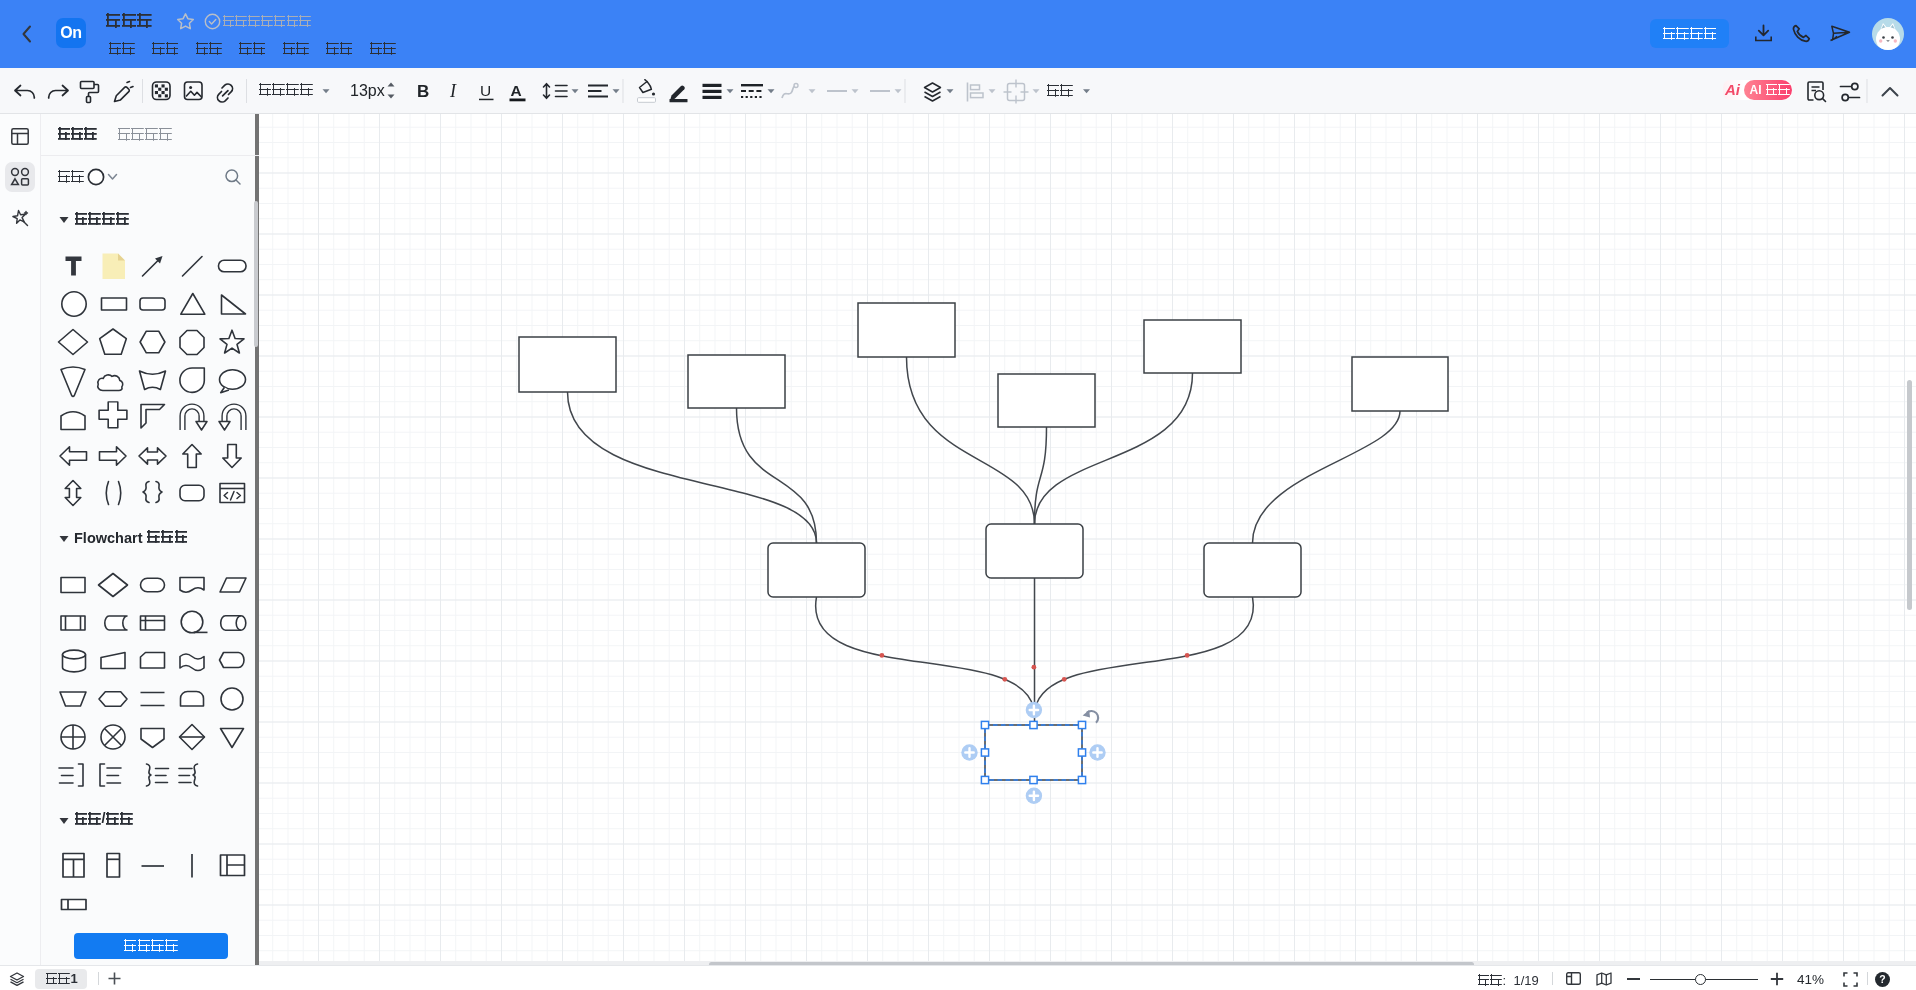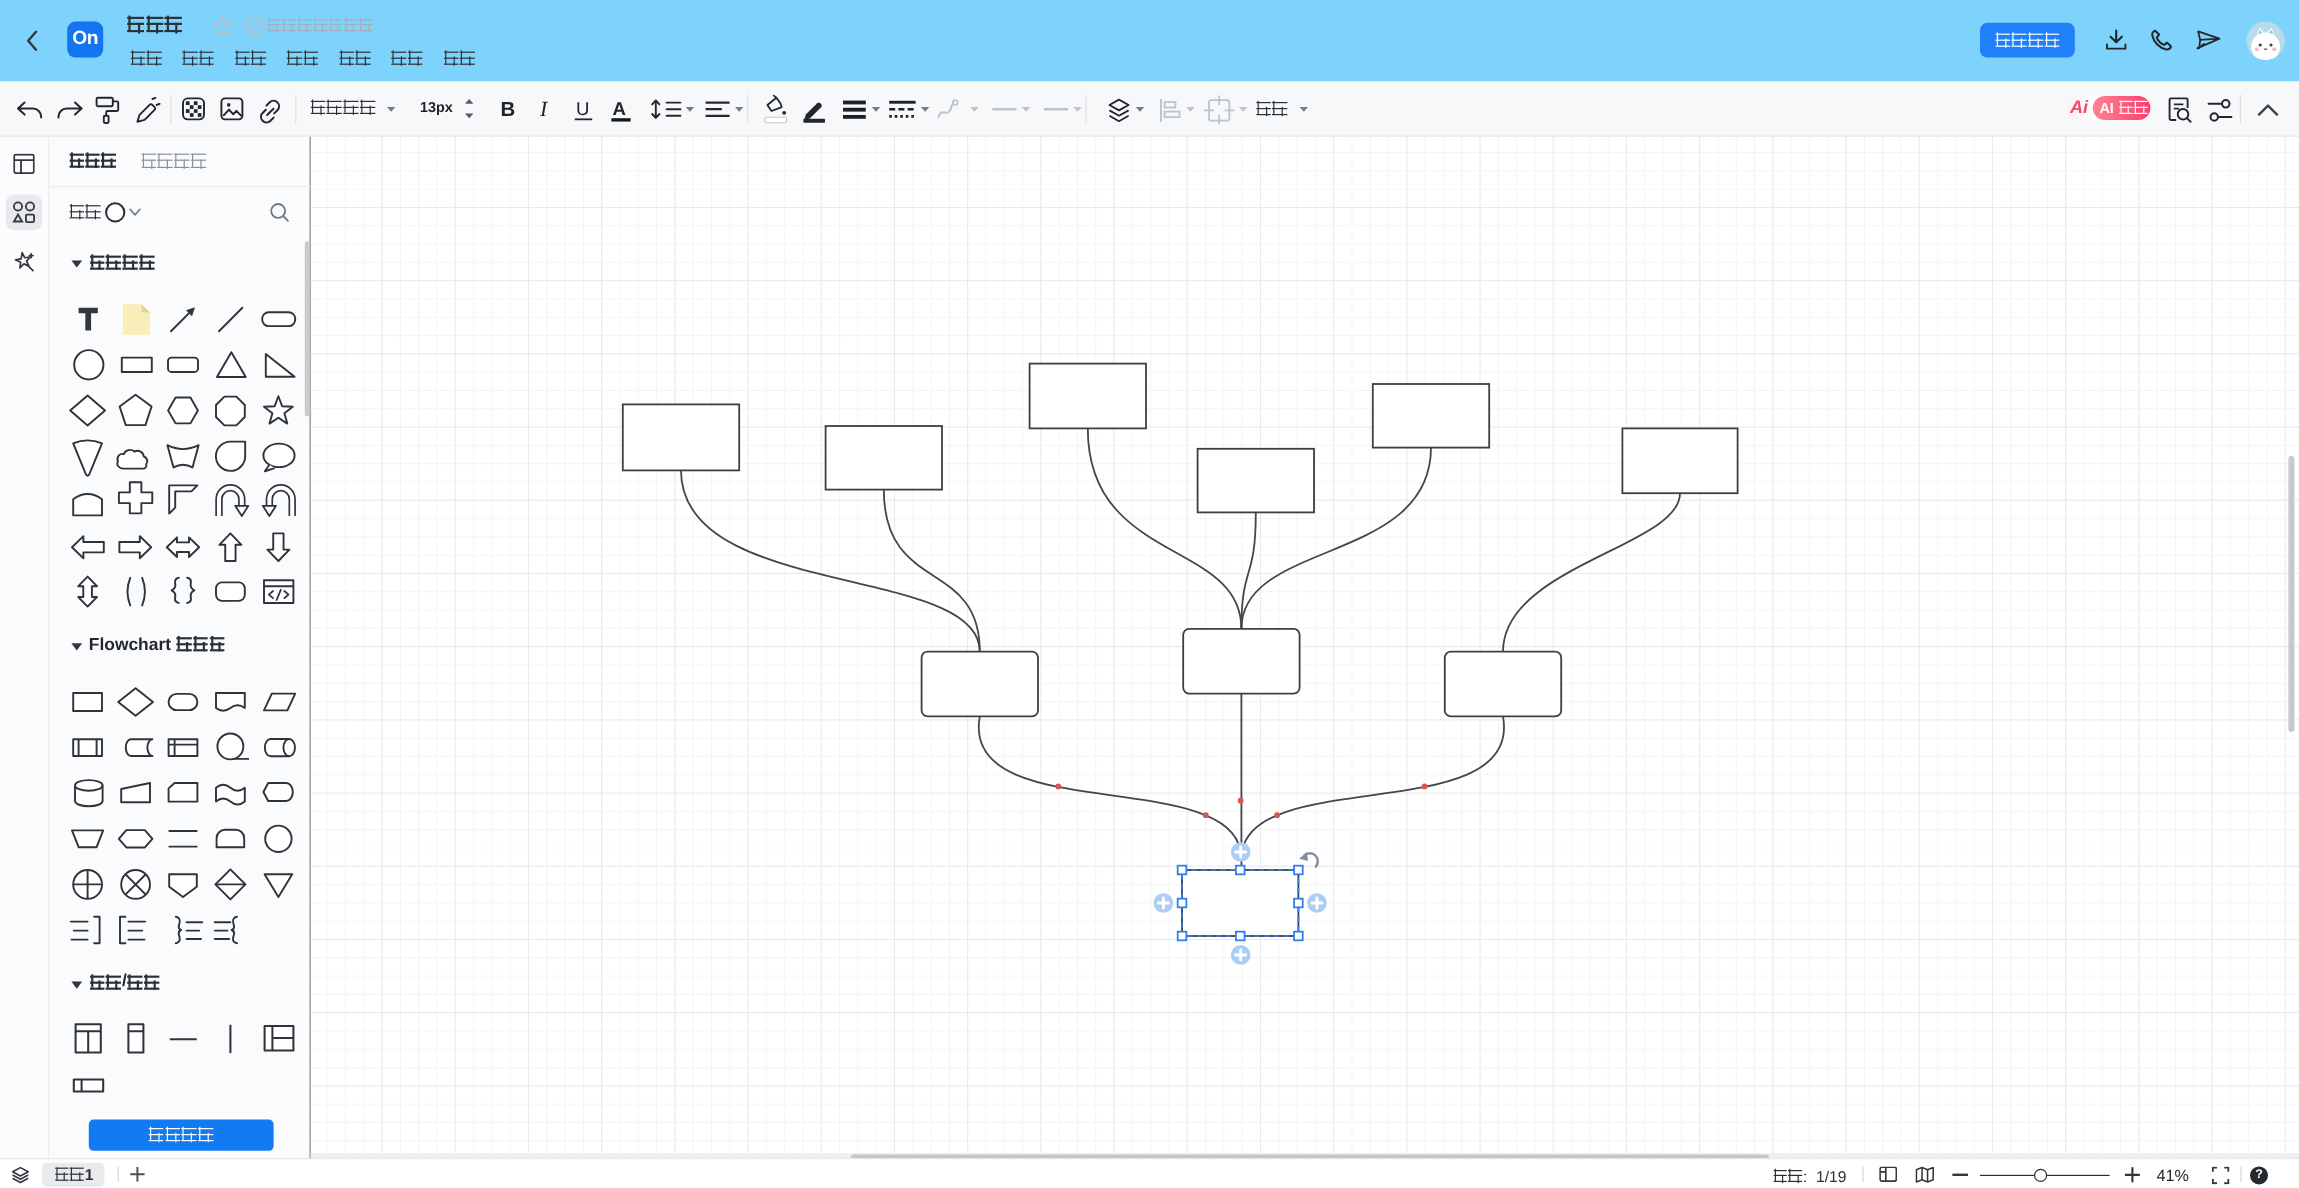--- a/index.html
+++ b/index.html
@@ -10,24 +10,24 @@
 background-position:50% 6%,50% 50%,50% 96%,10% 0%,72% 100%;
 background-repeat:no-repeat}
 .s16{width:14.2px;height:14.5px;margin:0 .8px}
 .s14{width:12.6px;height:13px;margin:0 .6px}
 .s13{width:11.6px;height:12px;margin:0 .6px}
 .s15{width:12.4px;height:13.5px;margin:0 .5px}
 .bold{--t:1.8px}
 .grey{--c:#a9aeb6}
 .mgrey{--c:#8a9099}
 .white{--c:#fff}
-.topbar{position:absolute;left:0;top:0;width:1916px;height:68px;background:#7dd3fc}
+.topbar{position:absolute;left:0;top:0;width:1916px;height:68px;background:#3b82f6}
 .toolbar{position:absolute;left:0;top:68px;width:1916px;height:46px;background:#f7f8fa;border-bottom:1px solid #e2e4e7}
 .rail{position:absolute;left:0;top:114px;width:41px;height:851px;background:#fbfcfd;border-right:1px solid #ededf0}
-.panel{position:absolute;left:41px;top:114px;width:218px;height:851px;background:#fafbfc;border-right:1px solid #737373}
+.panel{position:absolute;left:41px;top:114px;width:218px;height:851px;background:#fafbfc;border-right:4px solid #737373}
 .canvas{position:absolute;left:259px;top:114px;width:1657px;height:851px;background-color:#fff;
 background-image:linear-gradient(to right,#e8ebee 1px,transparent 1px),linear-gradient(to bottom,#e8ebee 1px,transparent 1px),linear-gradient(to right,#f2f4f6 1px,transparent 1px),linear-gradient(to bottom,#f2f4f6 1px,transparent 1px);
 background-size:61px 100%,100% 61px,15.25px 100%,100% 15.25px;
 background-position:-2px 0,0 -2.5px,-2px 0,0 -2.5px}
 .status{position:absolute;left:0;top:965px;width:1916px;height:25px;background:#fff;border-top:1px solid #e5e7ea}
 .btn-share{position:absolute;left:1650px;top:19px;width:79px;height:29px;border-radius:6px;background:#2080f7;text-align:center;padding-top:8px}
 .logo{position:absolute;left:56px;top:18px;width:30px;height:30px;border-radius:7px;background:#1374f0;color:#fff;font-weight:bold;font-size:16px;text-align:center;line-height:30px;letter-spacing:-.4px}
 .tabgrey{position:absolute;left:35px;top:3px;width:52px;height:20px;border-radius:4px;background:#e9eaec}
 svg{display:block}
 </style></head><body>
@@ -171,21 +171,21 @@
         <rect x="970.5" y="93" width="12.5" height="4.6" stroke-width="1.5"></rect>
       </g>
       <path d="M988.5 89.2 l3.5 4.0 l3.5 -4.0 z" fill="#bdc3cc"></path>
       <g stroke="#bdc3cc" fill="none" stroke-width="1.5">
         <rect x="1007.5" y="83.5" width="17" height="17" rx="2"></rect>
         <path d="M1016 79.5 v8 M1016 95.5 v8 M1003.5 92 h8 M1020.5 92 h8" stroke-width="1.4"></path>
       </g>
       <path d="M1032.5 89.2 l3.5 4.0 l3.5 -4.0 z" fill="#bdc3cc"></path>
     </svg>
     <div class="abs" style="left:258px;top:15px"><i class="cj s14"></i><i class="cj s14"></i><i class="cj s14"></i><i class="cj s14"></i></div>
-    <div class="abs" style="left:350px;top:14px;font-size:12px;font-weight:bold;color:#202428">13px</div>
+    <div class="abs" style="left:350px;top:14px;font-size:16px;font-weight:normal;color:#202428">13px</div>
     <div class="abs" style="left:1046px;top:16px"><i class="cj s14"></i><i class="cj s14"></i></div>
     <div class="abs" style="left:1723px;top:12px;width:69px;height:20px;border-radius:7px;background:linear-gradient(90deg,#fdf0f3,#fff 30%)"></div>
     <div class="abs" style="left:1744px;top:12px;width:48px;height:20px;border-radius:10px;background:linear-gradient(90deg,#ff8292,#fa3f6e)"></div>
     <div class="abs" style="left:1725px;top:13px;font-size:15px;font-weight:bold;font-style:italic;color:#f34a68">Ai</div>
     <div class="abs" style="left:1749.5px;top:15px;font-size:12px;font-weight:bold;color:#fff">AI</div>
     <div class="abs" style="left:1765px;top:15.5px"><i class="cj s13 white"></i><i class="cj s13 white"></i></div>
     <svg class="abs" style="left:1804px;top:11px" width="26" height="26" viewBox="0 0 26 26">
       <g fill="none" stroke="#24282e" stroke-width="1.6">
         <path d="M19 11 V4.2 A1.2 1.2 0 0 0 17.8 3 H5.2 A1.2 1.2 0 0 0 4 4.2 V19.8 A1.2 1.2 0 0 0 5.2 21 H9.5"></path>
         <path d="M7.5 8 h8 M7.5 11.5 h4.5"></path>

